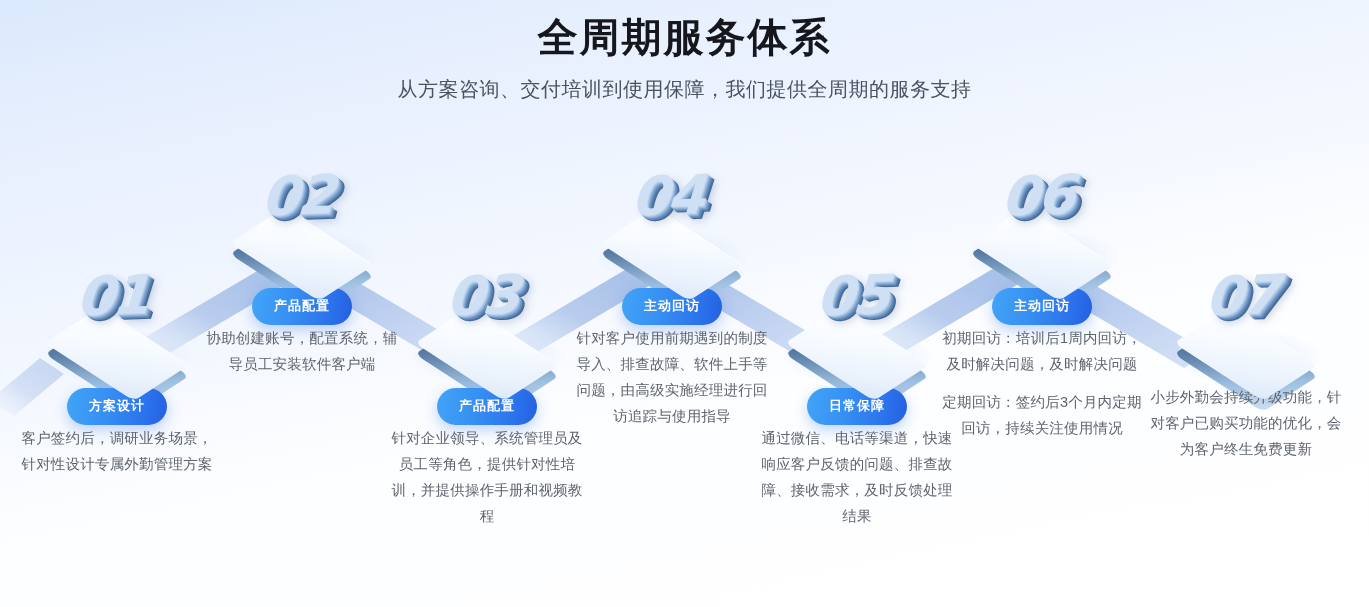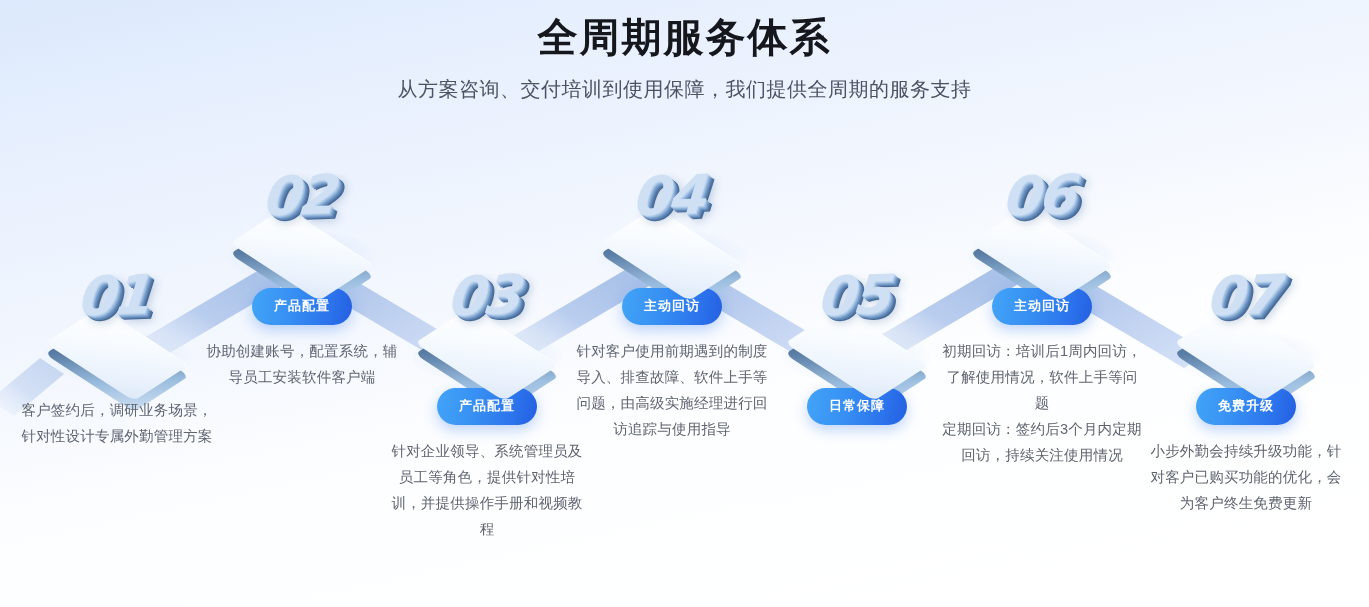--- a/index.html
+++ b/index.html
@@ -138,28 +138,27 @@
     font-size: 13px;
     font-weight: bold;
     letter-spacing: 1px;
     box-shadow: 0 5px 14px rgba(45,115,235,0.30);
     white-space: nowrap;
   }
   .pill-wrap { margin-top: 2px; }
 
   
   .desc {
-    margin-top: 13px;
     font-size: 14.5px;
     line-height: 1.80;
     color: #5e646f;
     letter-spacing: 0.2px;
     padding: 0 14px;
   }
-  .desc + .desc { margin-top: 0; }
+  .desc + .desc { margin-top: 12px; }
 
   
   .peak .pill-wrap  { margin-top: 4px; }
   .valley .pill-wrap { margin-top: 4px; }
 </style>
 </head>
 <body>
 
 <div id="header">
   <div id="page-title">全周期服务体系</div>
@@ -196,20 +195,21 @@
 </svg>
 
 <div id="flow-stage">
     <div class="step valley" style="left: 2px; top: 272px;">
       <div class="platform">
         <div class="plat-glow"></div>
         <div class="plat-side"></div>
         <div class="plat-top"></div>
         <div class="step-num">01</div>
       </div>
+      <div class="pill-wrap"><span class="pill">方案设计</span></div>
       <div class="desc">客户签约后，调研业务场景，针对性设计专属外勤管理方案</div>
     </div>
     <div class="step peak" style="left: 187px; top: 172px;">
       <div class="platform">
         <div class="plat-glow"></div>
         <div class="plat-side"></div>
         <div class="plat-top"></div>
         <div class="step-num">02</div>
       </div>
       <div class="pill-wrap"><span class="pill">产品配置</span></div>
@@ -236,35 +236,35 @@
       <div class="desc">针对客户使用前期遇到的制度导入、排查故障、软件上手等问题，由高级实施经理进行回访追踪与使用指导</div>
     </div>
     <div class="step valley" style="left: 742px; top: 272px;">
       <div class="platform">
         <div class="plat-glow"></div>
         <div class="plat-side"></div>
         <div class="plat-top"></div>
         <div class="step-num">05</div>
       </div>
       <div class="pill-wrap"><span class="pill">日常保障</span></div>
+      <div class="desc">通过微信、电话等渠道，快速响应客户反馈的问题、排查故障、接收需求，及时反馈处理结果</div>
     </div>
     <div class="step peak" style="left: 927px; top: 172px;">
       <div class="platform">
         <div class="plat-glow"></div>
         <div class="plat-side"></div>
         <div class="plat-top"></div>
         <div class="step-num">06</div>
       </div>
       <div class="pill-wrap"><span class="pill">主动回访</span></div>
-      <div class="desc">初期回访：培训后1周内回访，了解使用情况，软件上手等问题</div>
+      <div class="desc">初期回访：培训后1周内回访，及时解决问题，及时解决问题</div>
       <div class="desc">定期回访：签约后3个月内定期回访，持续关注使用情况</div>
     </div>
     <div class="step valley" style="left: 1131px; top: 272px;">
       <div class="platform">
         <div class="plat-glow"></div>
         <div class="plat-side"></div>
         <div class="plat-top"></div>
         <div class="step-num">07</div>
       </div>
-      <div class="pill-wrap"><span class="pill">免费升级</span></div>
       <div class="desc">小步外勤会持续升级功能，针对客户已购买功能的优化，会为客户终生免费更新</div>
     </div>
   </div>
 
 </body></html>

